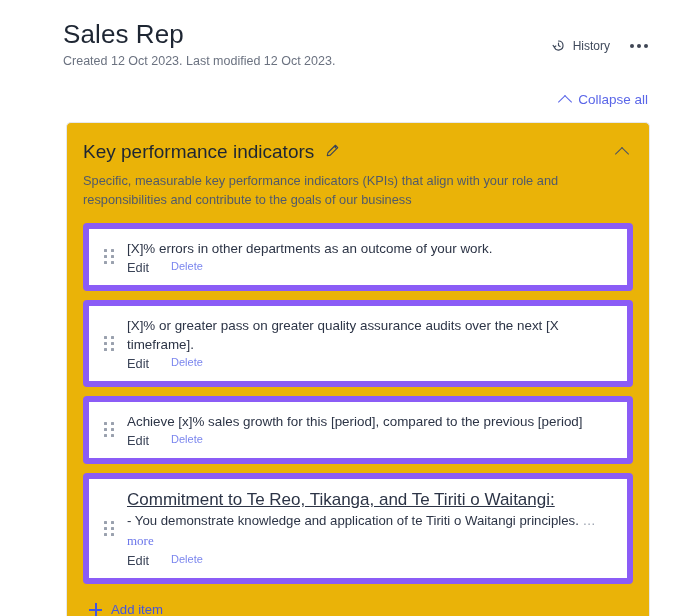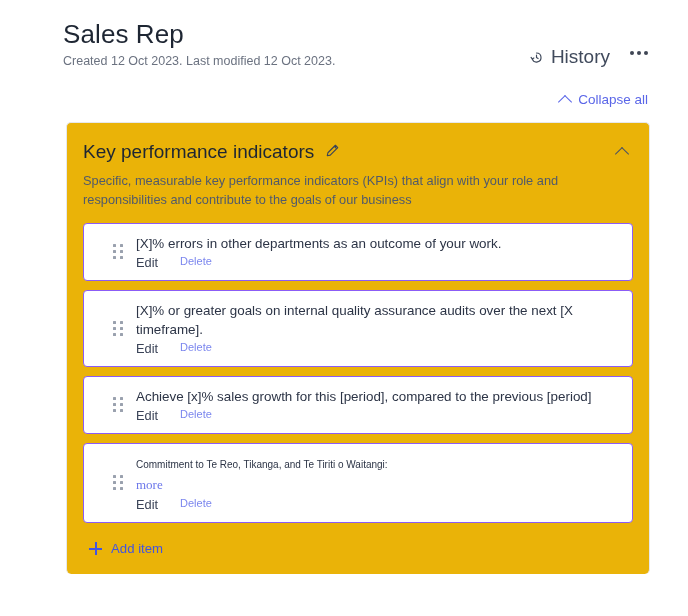--- a/index.html
+++ b/index.html
@@ -47,28 +47,27 @@
   .header-right {
     display: flex;
     align-items: center;
     gap: 18px;
     padding-top: 20px;
   }
   .history-btn {
     display: flex;
     align-items: center;
     gap: 7px;
-    font-size: 19px;
+    font-size: 12px;
     color: #404a5c;
     cursor: pointer;
     background: none;
     border: none;
     padding: 0;
     font-family: inherit;
-    margin-top: 8px;
   }
   .history-btn svg { display: block; }
   .more-btn {
     display: flex;
     align-items: center;
     gap: 3px;
     cursor: pointer;
     padding: 2px 2px;
   }
   .more-btn i {
@@ -144,23 +143,23 @@
     margin: 6px 0 0 0;
     max-width: 520px;
   }
 
   
   .items { margin-top: 14px; }
   .item {
     display: flex;
     align-items: flex-start;
     background: #ffffff;
-    border: 1px solid #8b5cf6;
+    border: 6px solid #8b5cf6;
     border-radius: 4px;
-    padding: 10px 14px 10px 24px;
+    padding: 10px 14px 10px 10px;
     margin-bottom: 9px;
     box-sizing: border-box;
   }
   .drag-handle {
     flex: 0 0 auto;
     width: 14px;
     display: grid;
     grid-template-columns: 4px 4px;
     grid-auto-rows: 4px;
     gap: 2px 3px;
@@ -175,23 +174,24 @@
     background: #9aa1ae;
     border-radius: 0.5px;
   }
   .item-body { flex: 1 1 auto; min-width: 0; }
   .item-text {
     font-size: 13.4px;
     line-height: 19px;
     color: #2c3446;
   }
   .item-title-line {
-    font-size: 10px;
+    font-size: 17px;
     line-height: 21px;
     color: #2c3446;
+    text-decoration: underline;
   }
   .item-sub-line {
     font-size: 13.2px;
     line-height: 21px;
     color: #2c3446;
     white-space: nowrap;
     overflow: hidden;
   }
   .truncation { color: #9aa1ae; }
   .more-link {
@@ -325,21 +325,21 @@
       <div class="item">
         <div class="drag-handle">
           <span></span>
             <span></span>
             <span></span>
             <span></span>
             <span></span>
             <span></span>
         </div>
         <div class="item-body">
-          <div class="item-text">[X]% or greater goals on internal quality assurance audits over the next [X timeframe].</div>
+          <div class="item-text">[X]% or greater pass on greater quality assurance audits over the next [X timeframe].</div>
           <div class="item-actions">
             <span class="act-edit">Edit</span>
             <span class="act-delete">Delete</span>
           </div>
         </div>
       </div>
 
       <div class="item">
         <div class="drag-handle">
           <span></span>
@@ -362,20 +362,24 @@
         <div class="drag-handle">
           <span></span>
             <span></span>
             <span></span>
             <span></span>
             <span></span>
             <span></span>
         </div>
         <div class="item-body">
           <div class="item-title-line">Commitment to Te Reo, Tikanga, and Te Tiriti o Waitangi:</div>
+          <div class="item-sub-line">
+            <span>- You demonstrate knowledge and application of te Tiriti o Waitangi principles.</span>
+            <span class="truncation">…</span>
+          </div>
           <div class="more-link">more</div>
           <div class="item-actions">
             <span class="act-edit">Edit</span>
             <span class="act-delete">Delete</span>
           </div>
         </div>
       </div>
 
     </div>
 

